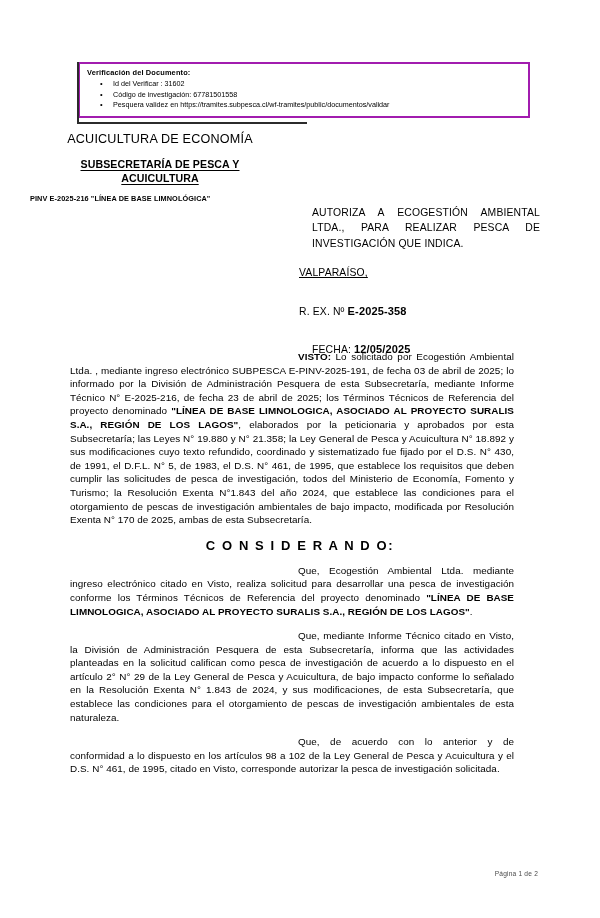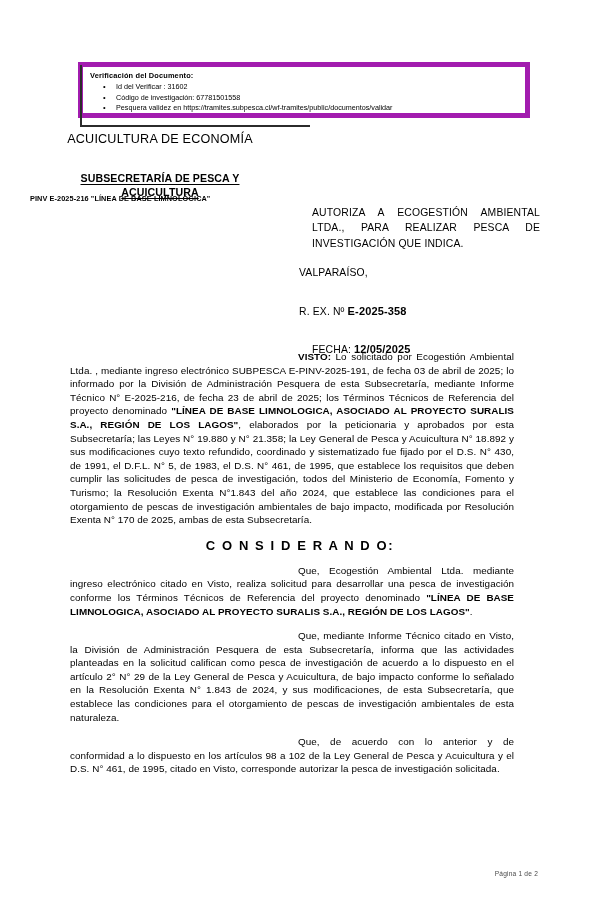--- a/index.html
+++ b/index.html
@@ -17,21 +17,21 @@
     overflow: hidden;
   }
 
   
   #verification-box {
     position: absolute;
     left: 78px;
     top: 62px;
     width: 452px;
     height: 56px;
-    border: 5px solid #a21caf;
+    border: 2px solid #a21caf;
     background: #ffffff;
     padding: 4px 4px 4px 7px;
   }
   #verification-box::before {
     content: "";
     position: absolute;
     left: -3px;
     top: -2px;
     width: 2px;
     height: 60px;
@@ -82,21 +82,21 @@
     top: 131px;
     width: 260px;
     text-align: center;
   }
   .lh-line1, .lh-line2 {
     font-size: 12.6px;
     line-height: 17px;
     letter-spacing: 0.2px;
   }
   .lh-sub {
-    margin-top: 23px;
+    margin-top: 9px;
     font-size: 10.6px;
     font-weight: bold;
     line-height: 14px;
     letter-spacing: 0.1px;
   }
   .lh-sub span {
     text-decoration: underline;
     text-underline-offset: 1.5px;
   }
   #pinv-line {
@@ -120,20 +120,21 @@
     text-align: justify;
     text-align-last: left;
     letter-spacing: 0.15px;
   }
   #place-line {
     position: absolute;
     left: 299px;
     top: 267px;
     font-size: 10.4px;
     letter-spacing: 0.15px;
+    text-decoration: underline;
   }
   #res-number {
     position: absolute;
     left: 299px;
     top: 305px;
     font-size: 10.4px;
     letter-spacing: 0.15px;
   }
   #res-number b { font-size: 11px; }
   #res-date {

